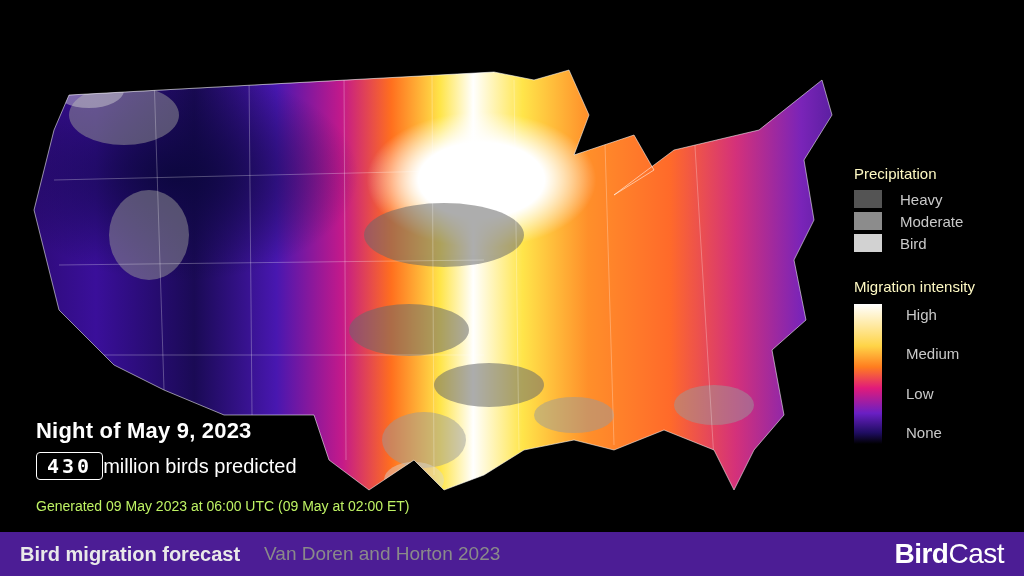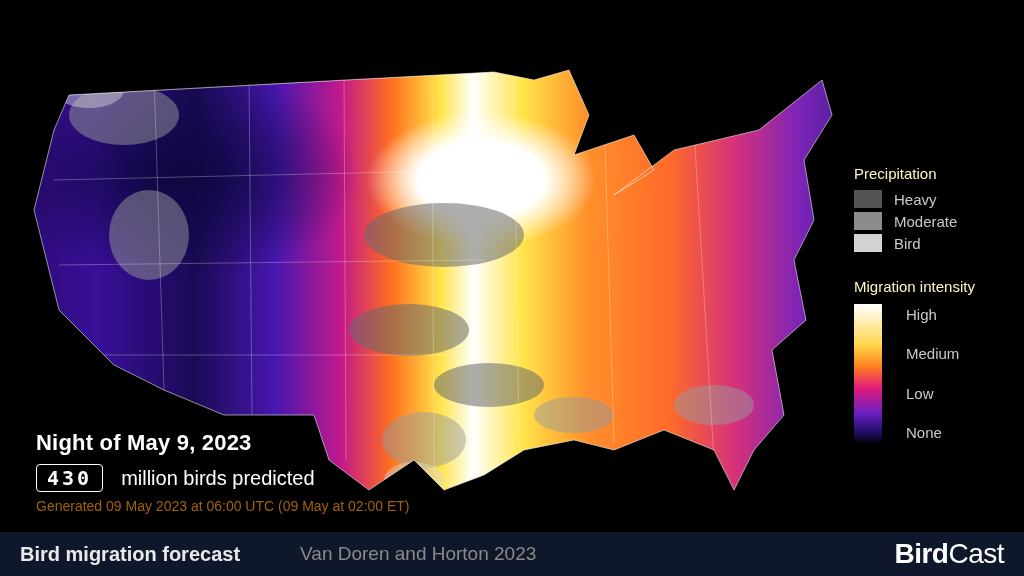--- a/index.html
+++ b/index.html
@@ -2,32 +2,32 @@
 <html><head>
 <meta charset="utf-8">
 <style>
   * { margin: 0; padding: 0; box-sizing: border-box; }
   html, body { width: 1024px; height: 576px; background: #000; font-family: "Helvetica Neue", Arial, sans-serif; overflow: hidden; }
   .canvas { position: relative; width: 1024px; height: 576px; }
   .map-area { position: absolute; left: 14px; top: 20px; width: 820px; height: 484px; }
   .us-svg { width: 100%; height: 100%; display: block; }
   .overlay-text { position: absolute; left: 36px; bottom: 62px; color: #fff; }
   .night-line { font-size: 22px; font-weight: 600; letter-spacing: 0.2px; text-shadow: 0 1px 2px rgba(0,0,0,.6); }
-  .predict-line { margin-top: 8px; font-size: 20px; font-weight: 400; display: flex; align-items: center; gap: 18px; }
+  .predict-line { margin-top: 8px; font-size: 20px; font-weight: 400; display: flex; align-items: center; gap: 0; }
   .count-box { display: inline-flex; align-items: center; justify-content: center; border: 1.5px solid #fff; border-radius: 4px; padding: 1px 10px; font-family: "Menlo","Consolas",monospace; font-size: 20px; letter-spacing: 3px; font-weight: 600; }
-  .generated { margin-top: 6px; font-size: 14px; color: #a16207; }
+  .generated { margin-top: 18px; font-size: 14px; color: #bef264; }
   .legends { position: absolute; right: 20px; top: 165px; width: 150px; color: #c9c9c9; font-size: 15px; }
   .legend-block { margin-bottom: 26px; }
   .legend-title { color: #fef9c3; font-size: 15px; margin-bottom: 8px; line-height: 1.15; }
-  .precip-row { display: flex; align-items: center; gap: 12px; margin-bottom: 4px; }
+  .precip-row { display: flex; align-items: center; gap: 18px; margin-bottom: 4px; }
   .swatch { width: 28px; height: 18px; flex: 0 0 28px; }
   .mig-wrap { display: flex; gap: 24px; align-items: stretch; }
   .mig-bar { width: 28px; height: 140px; background: linear-gradient(to bottom, #fff 0%, #ffd447 30%, #ff7d1f 45%, #e11b7a 60%, #6a1fc4 78%, #1f0d61 92%, #000 100%); }
   .mig-labels { display: flex; flex-direction: column; justify-content: space-between; height: 140px; padding: 2px 0; }
-  .footer { position: absolute; left: 0; right: 0; bottom: 0; height: 44px; background: #0f172a; display: flex; align-items: center; padding: 0 20px; gap: 36px; }
+  .footer { position: absolute; left: 0; right: 0; bottom: 0; height: 44px; background: #4c1d95; display: flex; align-items: center; padding: 0 20px; }
   .footer-title { color: #e9e9e9; font-size: 20px; font-weight: 600; }
   .footer-attr { color: #8a8a8a; font-size: 19px; margin-left: 24px; }
   .brand { margin-left: auto; color: #fff; font-size: 28px; font-weight: 700; letter-spacing: -0.5px; }
   .brand .light { font-weight: 400; }
 </style>
 </head>
 <body>
 
 <div class="canvas">
 

